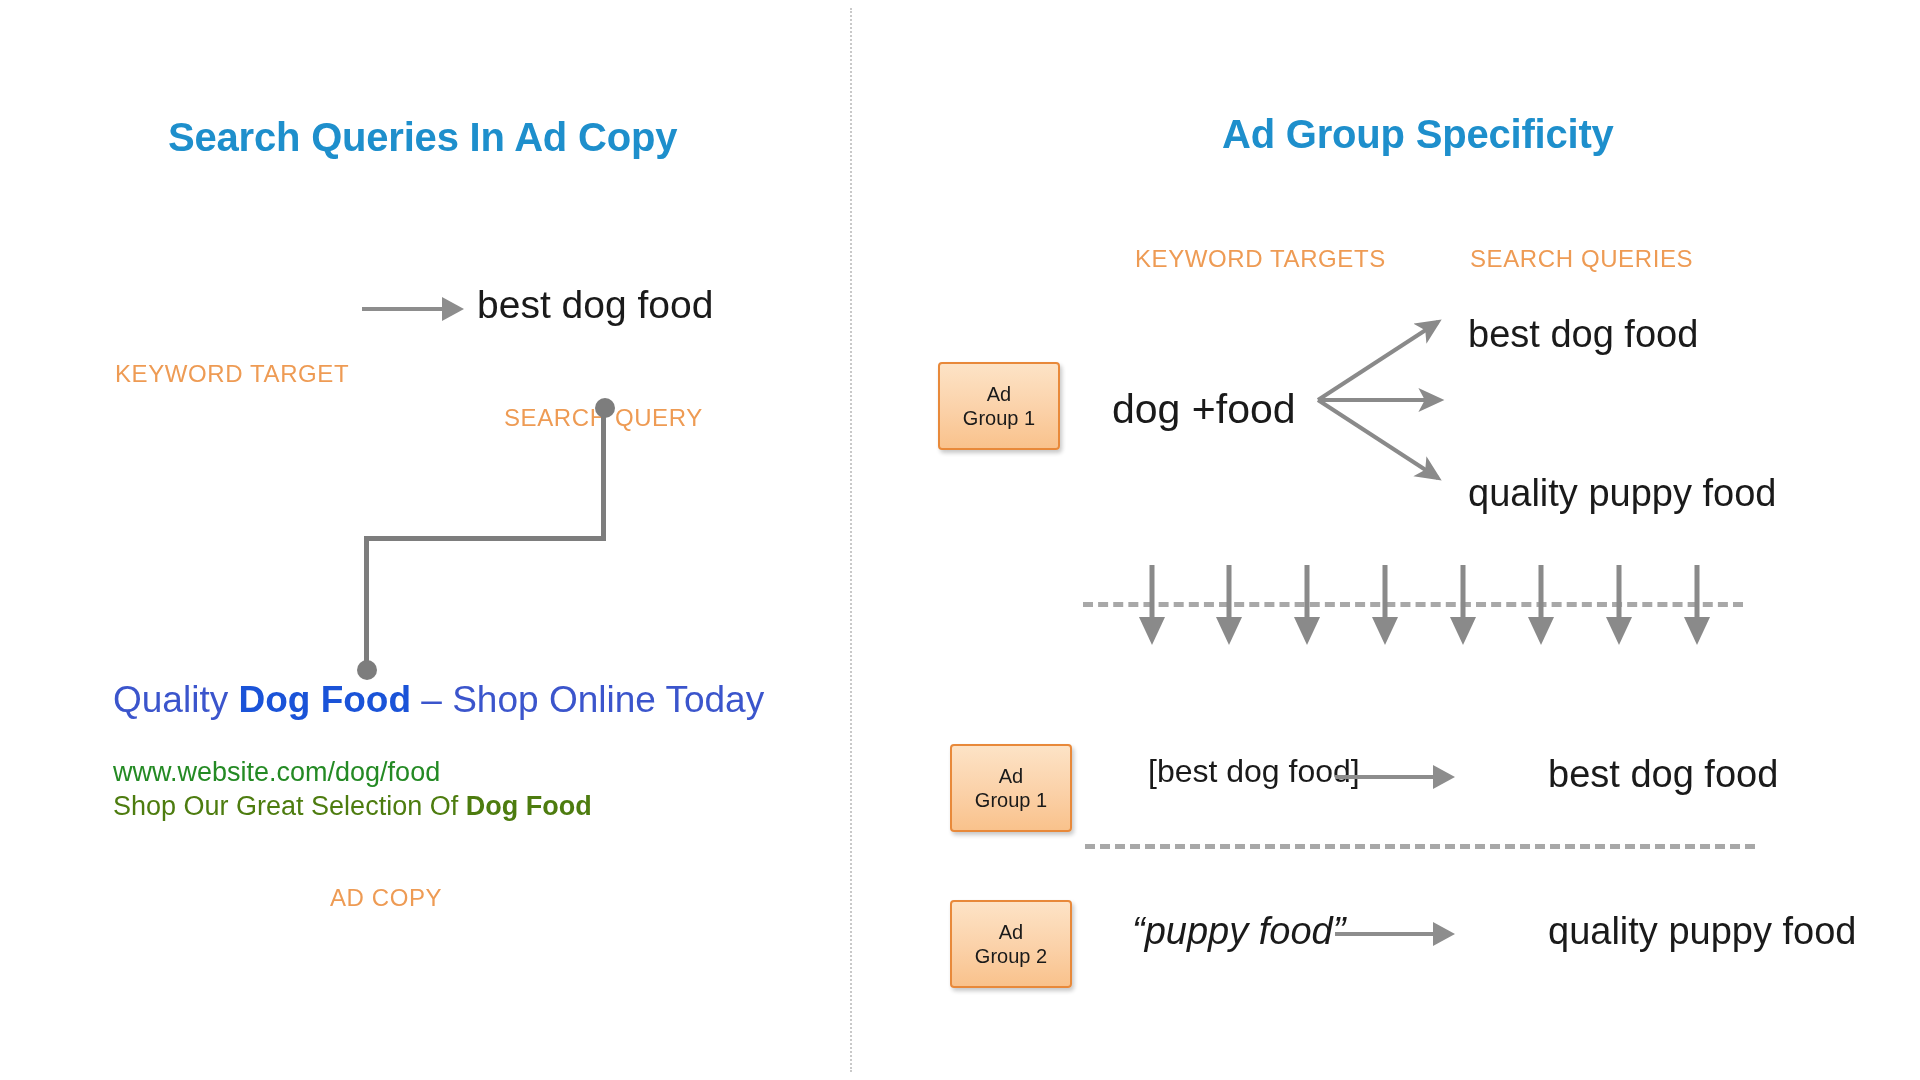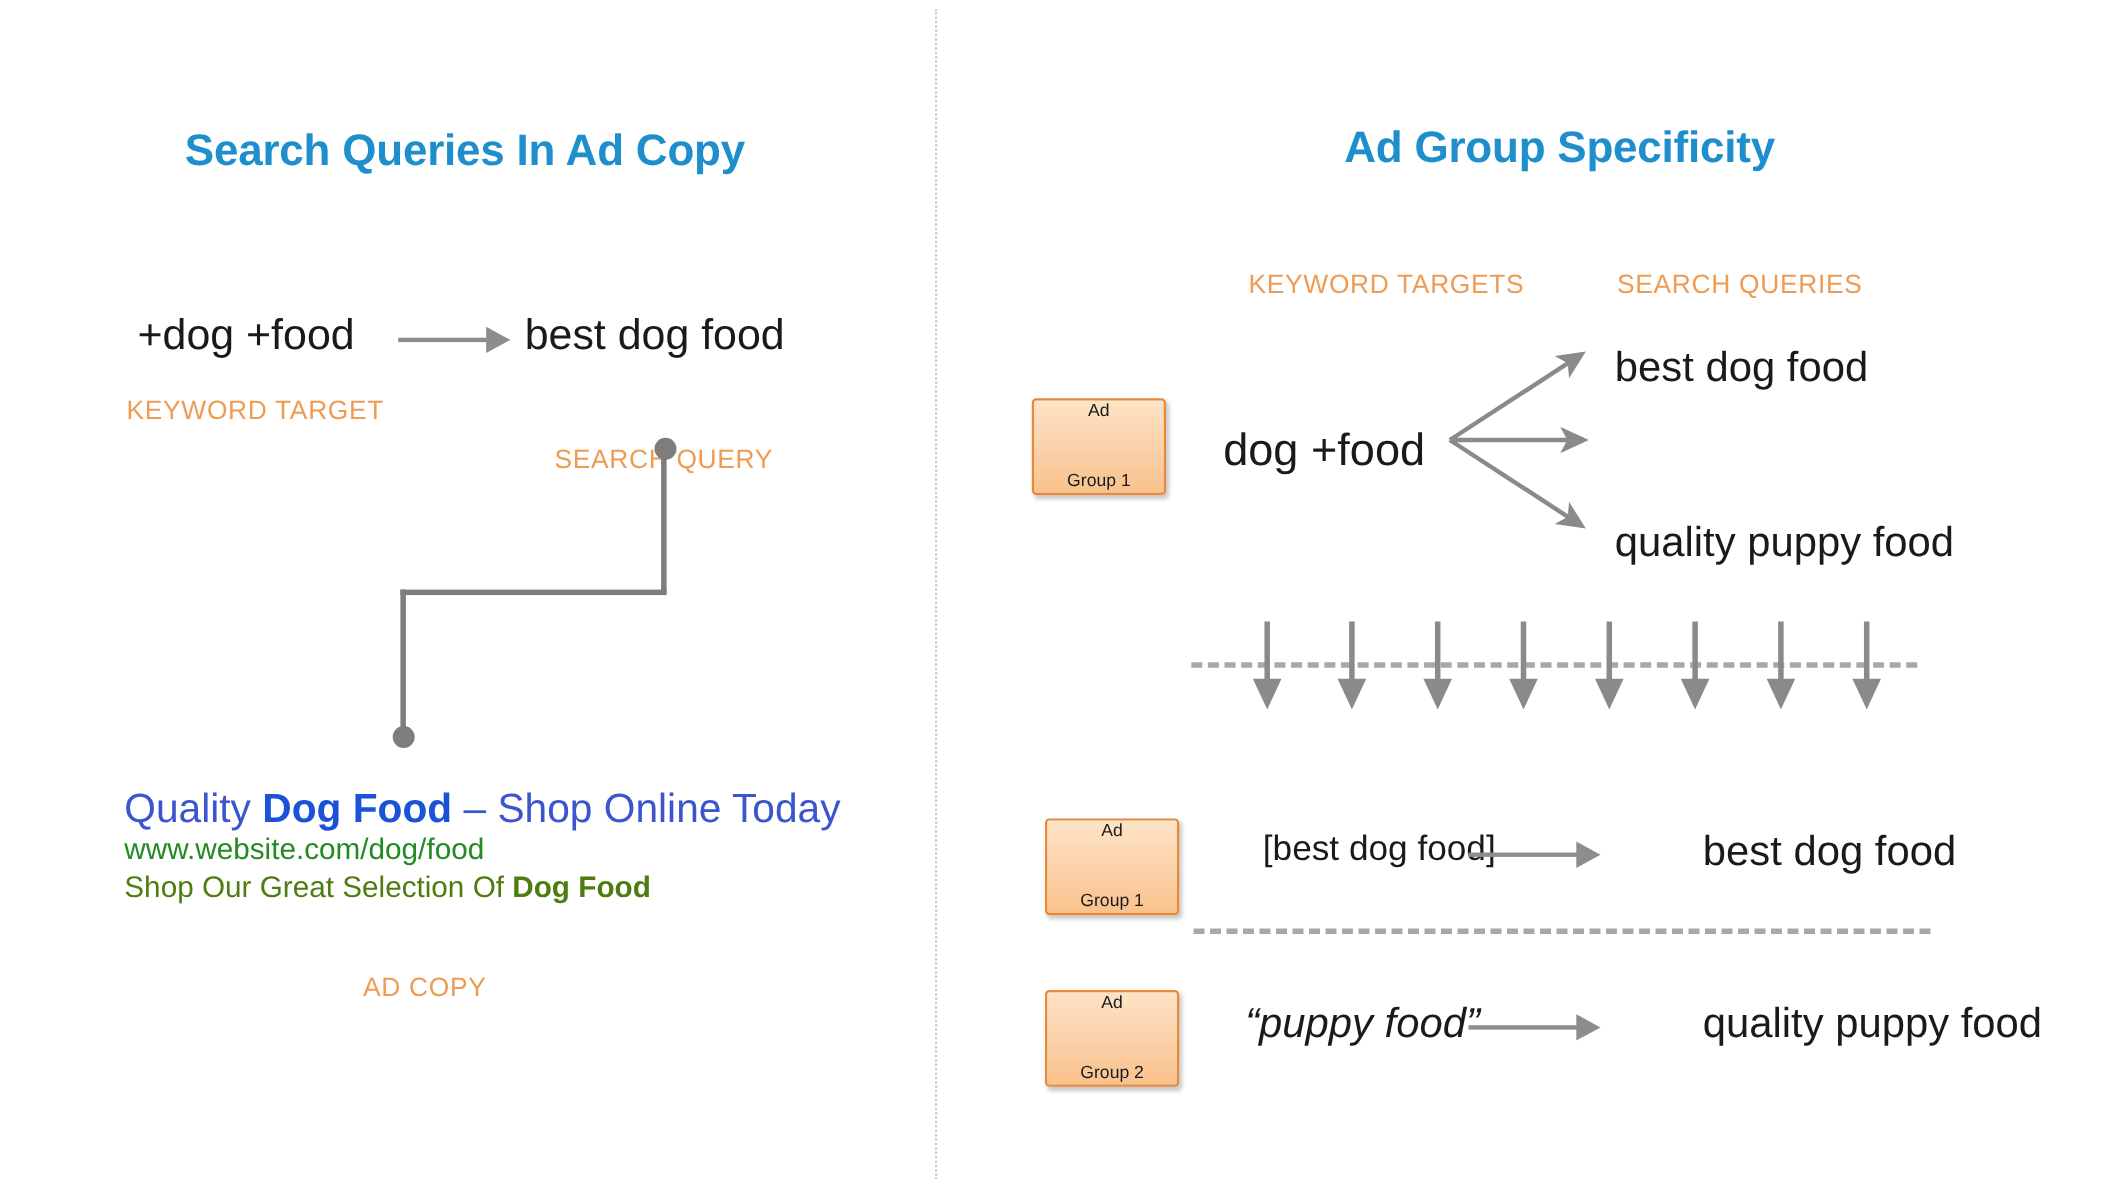--- a/index.html
+++ b/index.html
@@ -76,21 +76,21 @@
   
   .connector{position:absolute;}
   .conn-seg{position:absolute;background:#7d7d7d;}
   .conn-dot{
     position:absolute;width:20px;height:20px;
     border-radius:50%;background:#7d7d7d;
   }
 
   
   .ad-headline{
-    position:absolute;left:113px;top:714px;
+    position:absolute;left:113px;top:679px;
     font-size:37px;color:#3b55cc;white-space:nowrap;
   }
   .ad-headline b{color:#1a53d8;font-weight:bold;}
   .ad-headline .dash{color:#3b55cc;font-weight:normal;}
   .ad-url{
     position:absolute;left:113px;top:757px;
     font-size:27px;color:#248a24;white-space:nowrap;
   }
   .ad-desc1,.ad-desc2{
     position:absolute;left:113px;
@@ -107,22 +107,22 @@
 
   
   .adgroup-box{
     position:absolute;
     box-sizing:border-box;
     border:2px solid #e8893a;
     border-radius:4px;
     background:linear-gradient(180deg,#fde3c6 0%,#fbd1a8 55%,#f9c28c 100%);
     box-shadow:2px 3px 4px rgba(0,0,0,0.22);
     display:flex;flex-direction:column;
-    align-items:center;justify-content:space-between;
-    color:#1a1a1a;font-size:16px;line-height:1.22;
+    align-items:center;justify-content:center;
+    color:#1a1a1a;font-size:20px;line-height:1.22;
   }
   #adgroup-1{left:938px;top:362px;width:122px;height:88px;}
   #adgroup-2{left:950px;top:744px;width:122px;height:88px;}
   #adgroup-3{left:950px;top:900px;width:122px;height:88px;}
 
   
   #rkw-1{left:1112px;top:386px;font-size:41px;}
   #rq-1{left:1468px;top:313px;font-size:38px;}
   #rq-2{left:1468px;top:392px;font-size:38px;}
   #rq-3{left:1468px;top:472px;font-size:38px;}
@@ -167,21 +167,20 @@
 </style>
 </head>
 <body>
 
 <div class="canvas">
 
   <div class="divider"></div>
 
   <div class="panel-title" id="title-left">Search Queries In Ad Copy</div>
 
-  <div class="dark" id="kw-target">+dog +food</div>
 
   <div class="arrow-h" id="arrow-left-main">
     <div class="shaft"></div>
       <div class="head"></div>
   </div>
 
   <div class="dark" id="kw-query">best dog food</div>
 
   <div class="olabel" id="lbl-keyword-target">KEYWORD TARGET</div>
 

